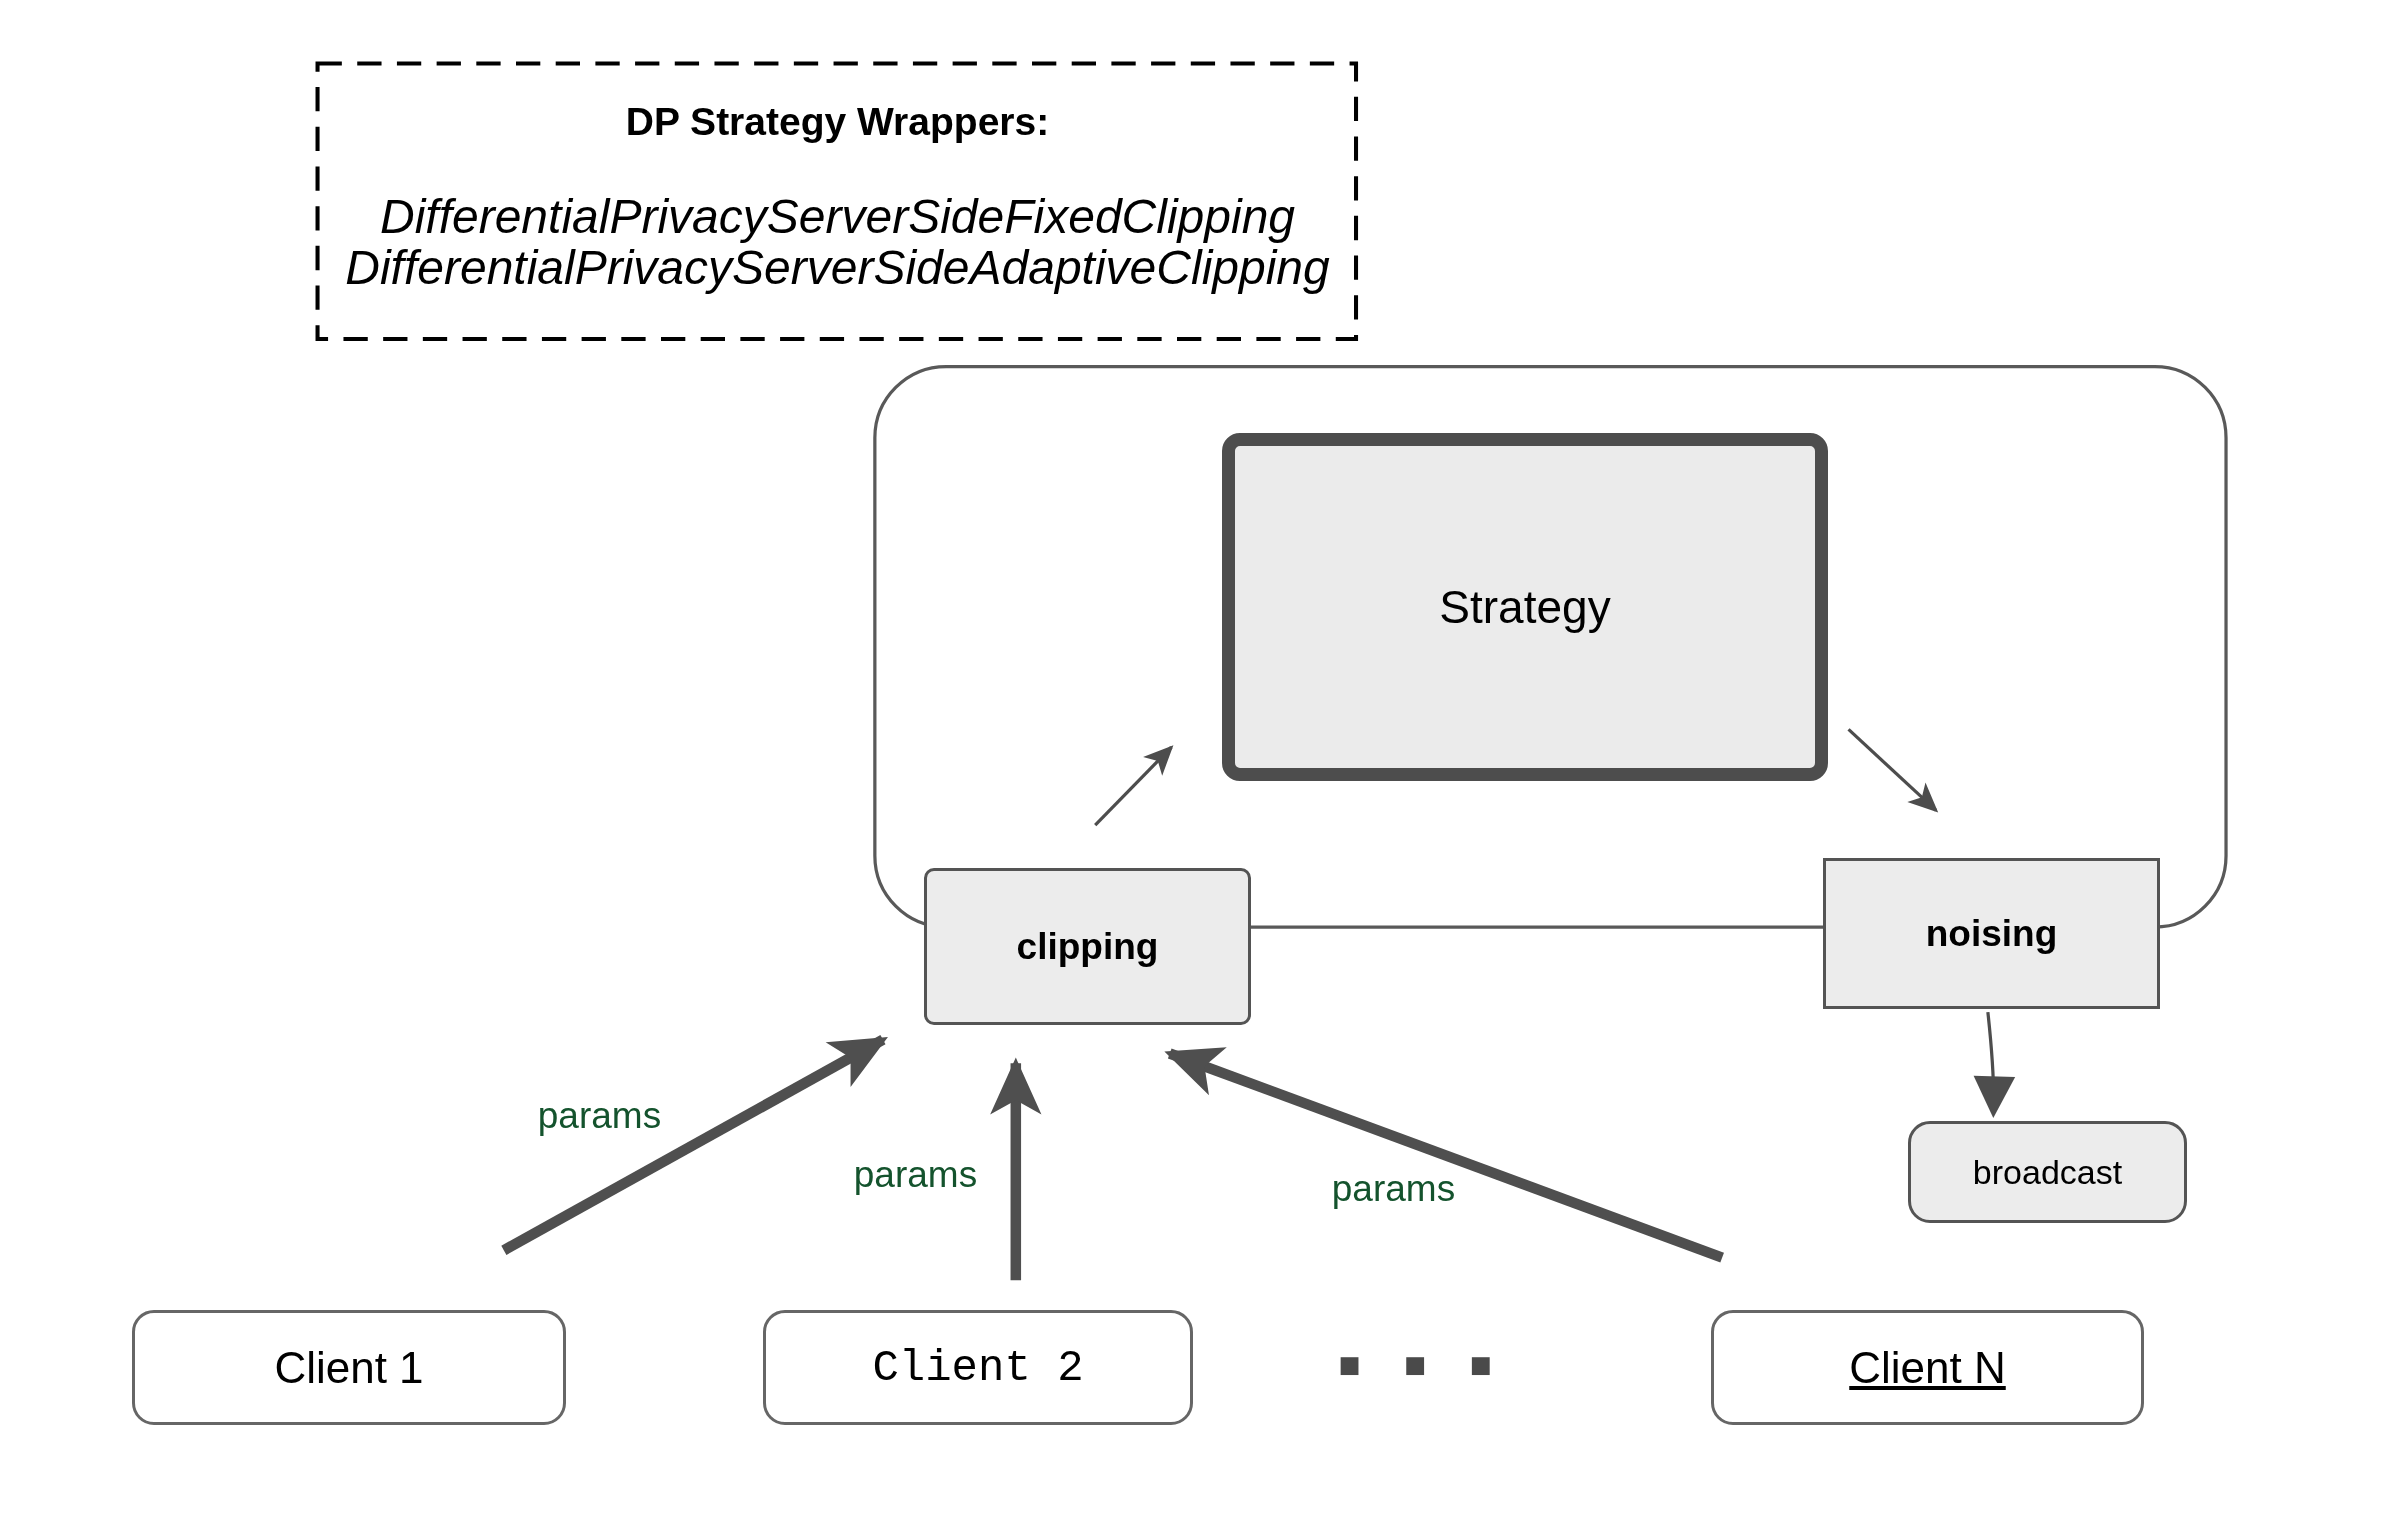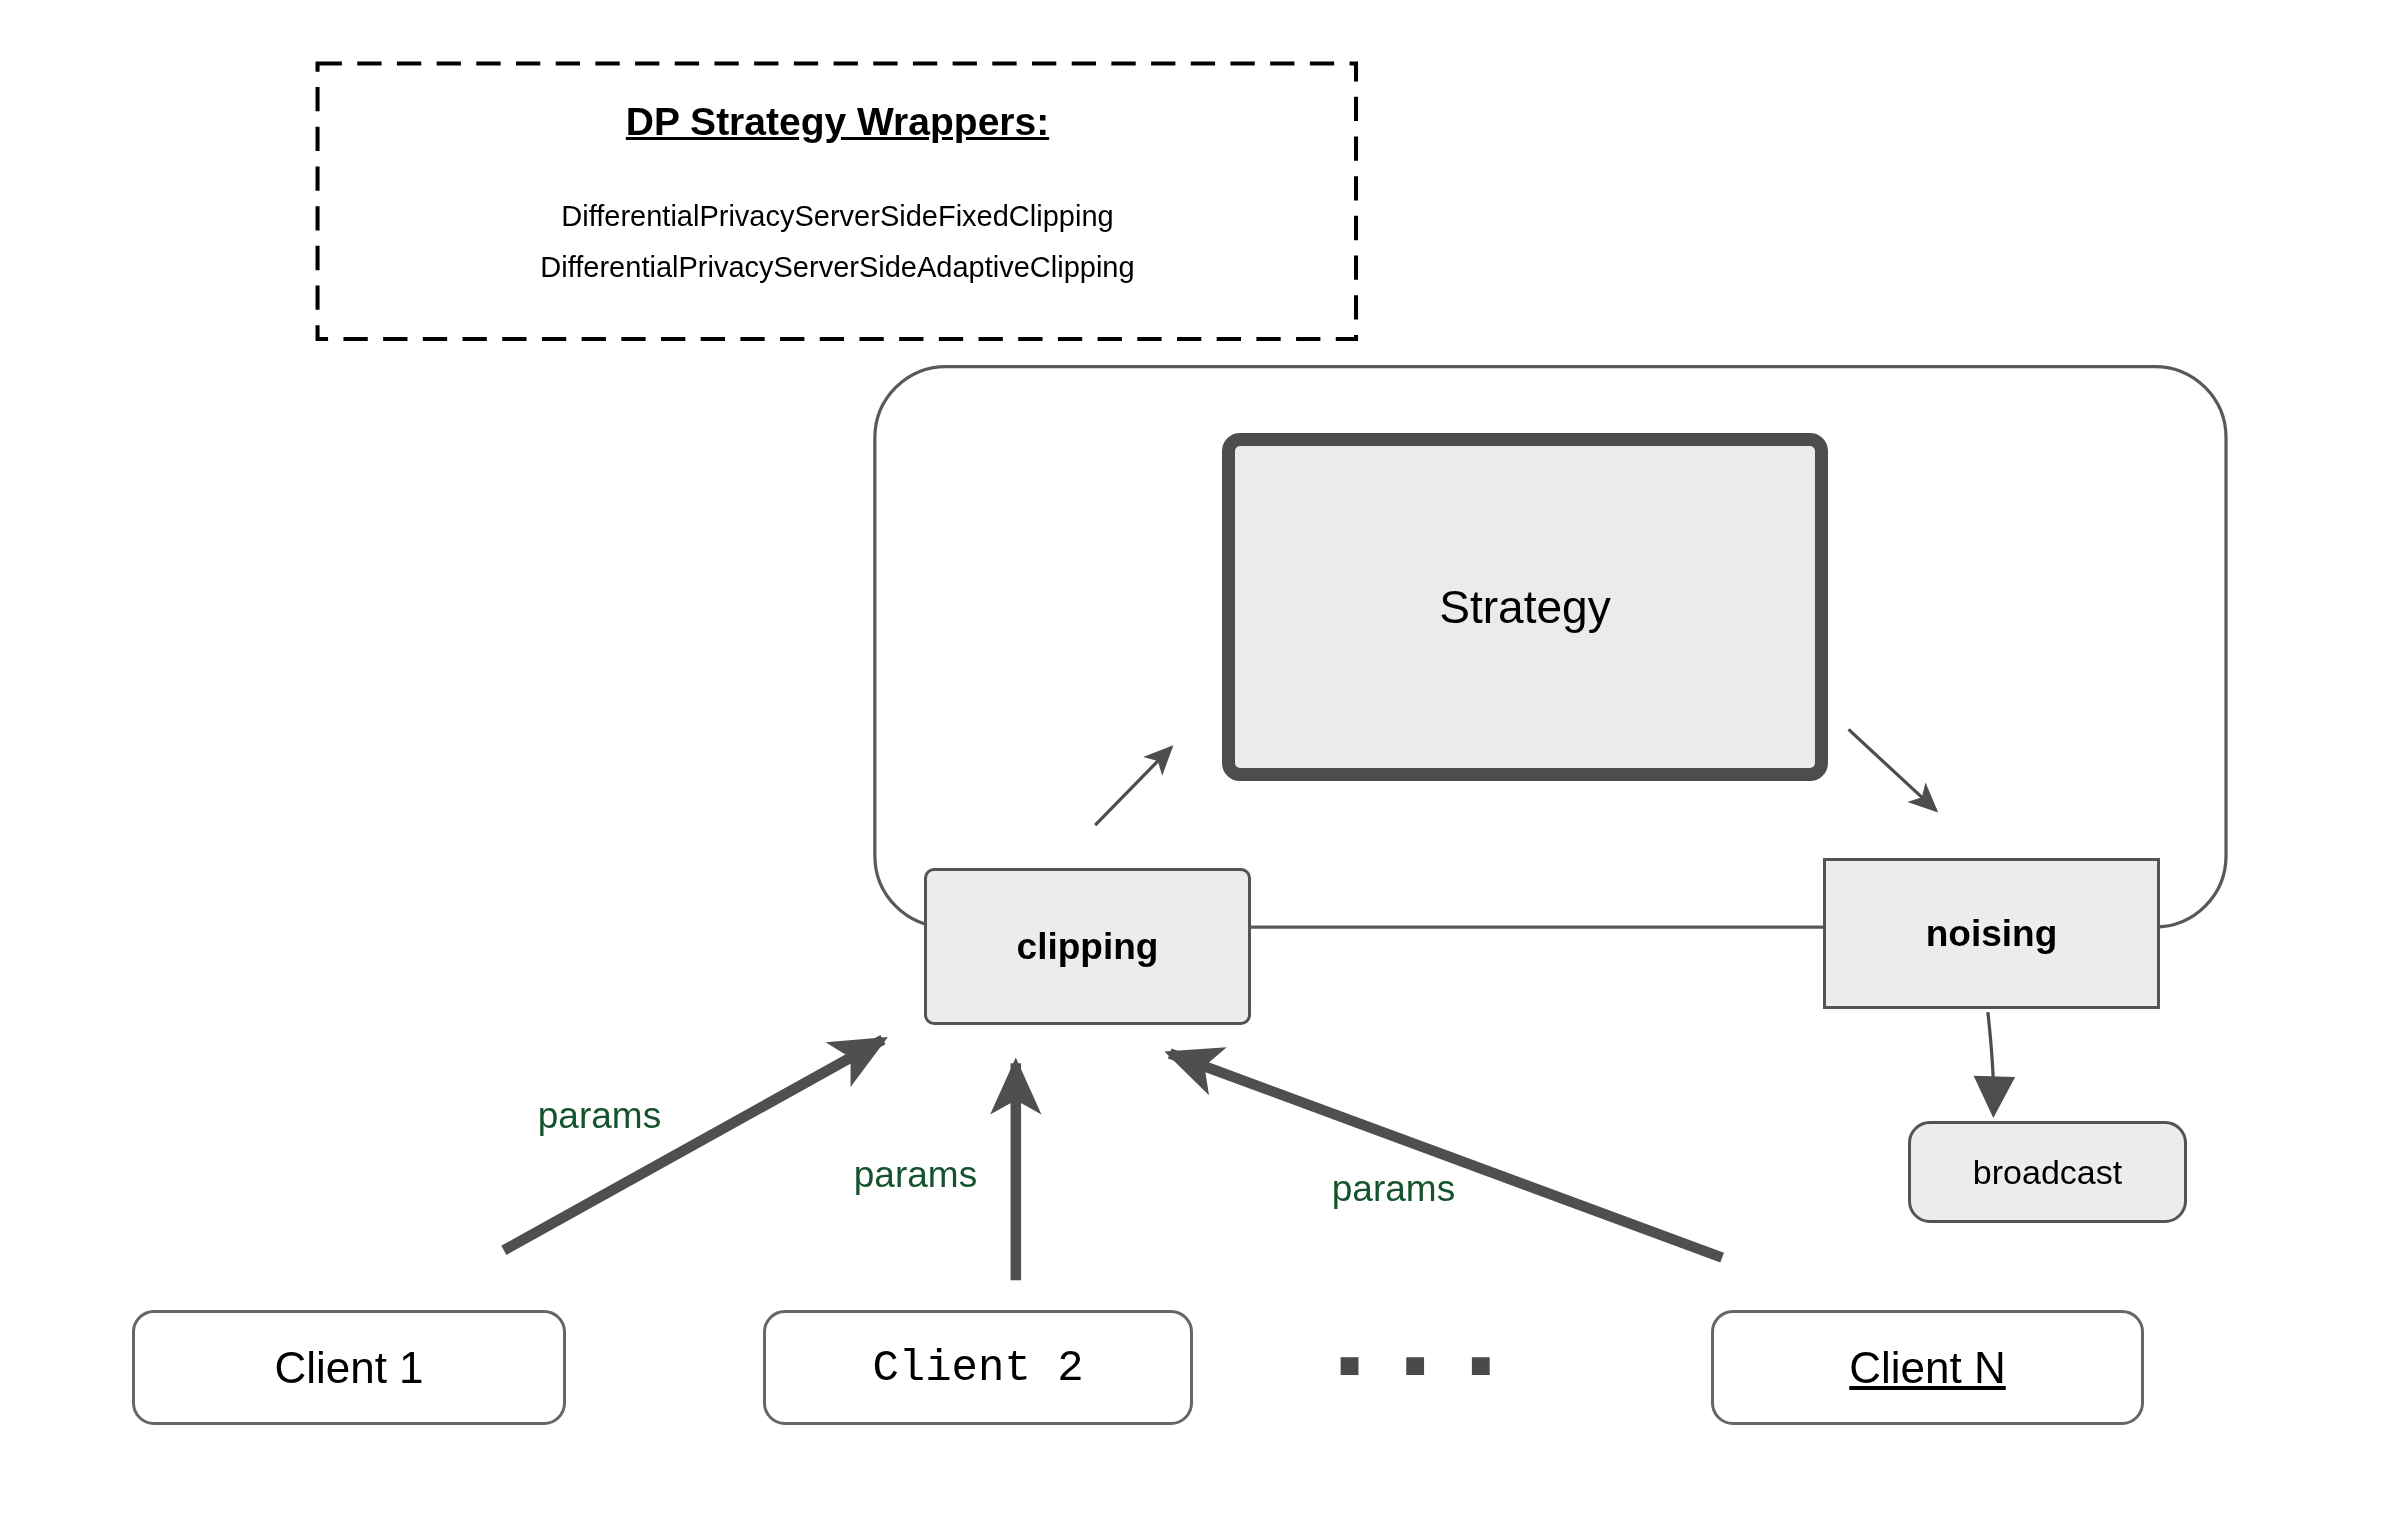--- a/index.html
+++ b/index.html
@@ -15,22 +15,22 @@
   .abs{position:absolute;box-sizing:border-box;}
   .node{
     display:flex;align-items:center;justify-content:center;
     text-align:center;color:#000;
   }
   
   .info-box{
     left:318px;top:63px;width:1039px;height:275px;
     display:flex;flex-direction:column;align-items:center;
   }
-  .info-title{margin-top:37px;font-size:39px;font-weight:bold;color:#000;text-decoration:underline;}
-  .info-classes{margin-top:47px;font-size:29px;line-height:51px;color:#000;text-align:center;}
+  .info-title{margin-top:37px;font-size:39px;font-weight:bold;color:#000;}
+  .info-classes{margin-top:47px;font-size:48px;line-height:51px;color:#000;text-align:center;font-style:italic;}
   
   .strategy-box{
     left:1222px;top:433px;width:606px;height:348px;
     background:#ebebeb;border:13.8px solid #4d4d4d;border-radius:18px;
     font-size:46px;
   }
   .proc-box{
     background:#ececec;border:3.2px solid #545454;
     font-size:37px;font-weight:bold;
   }

